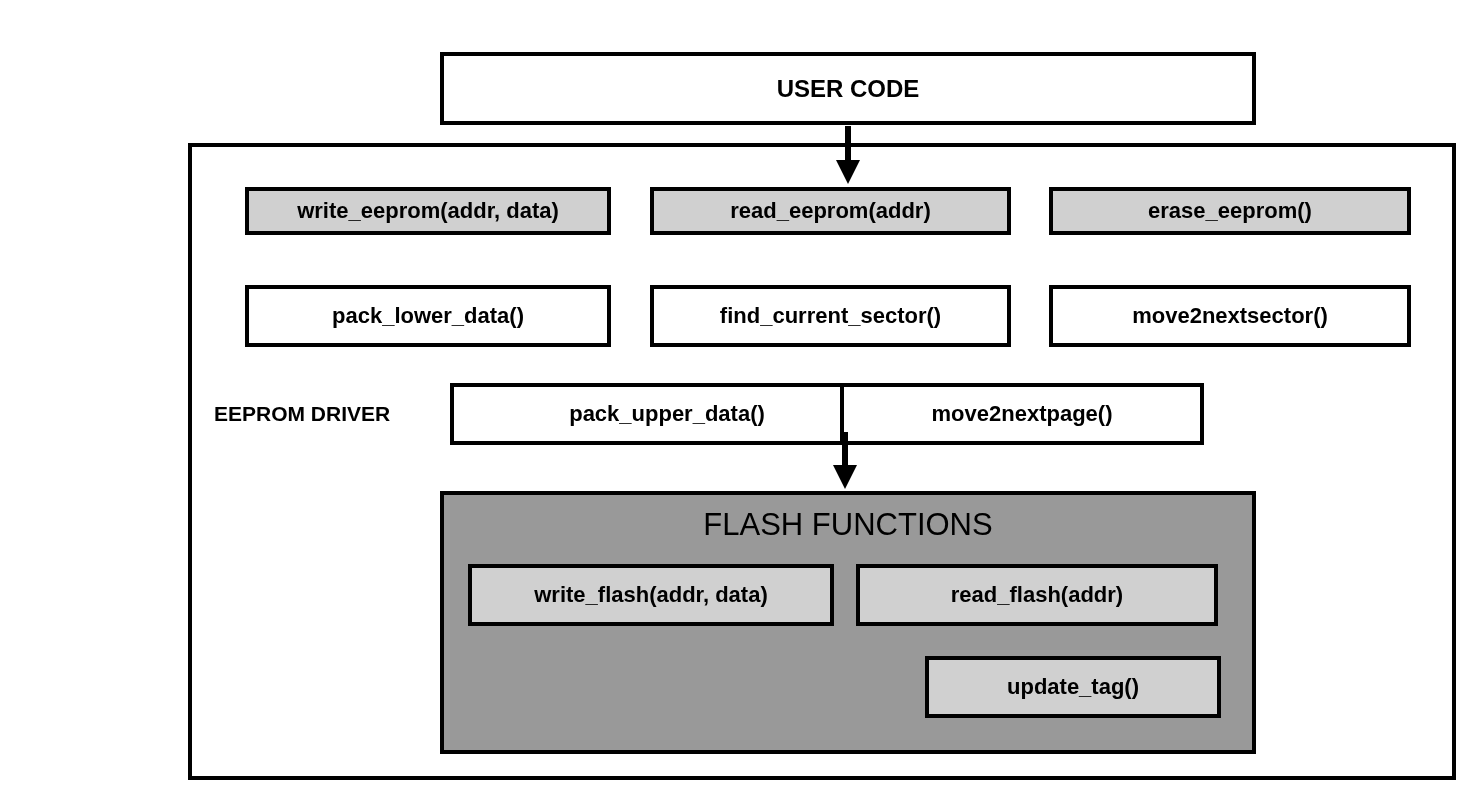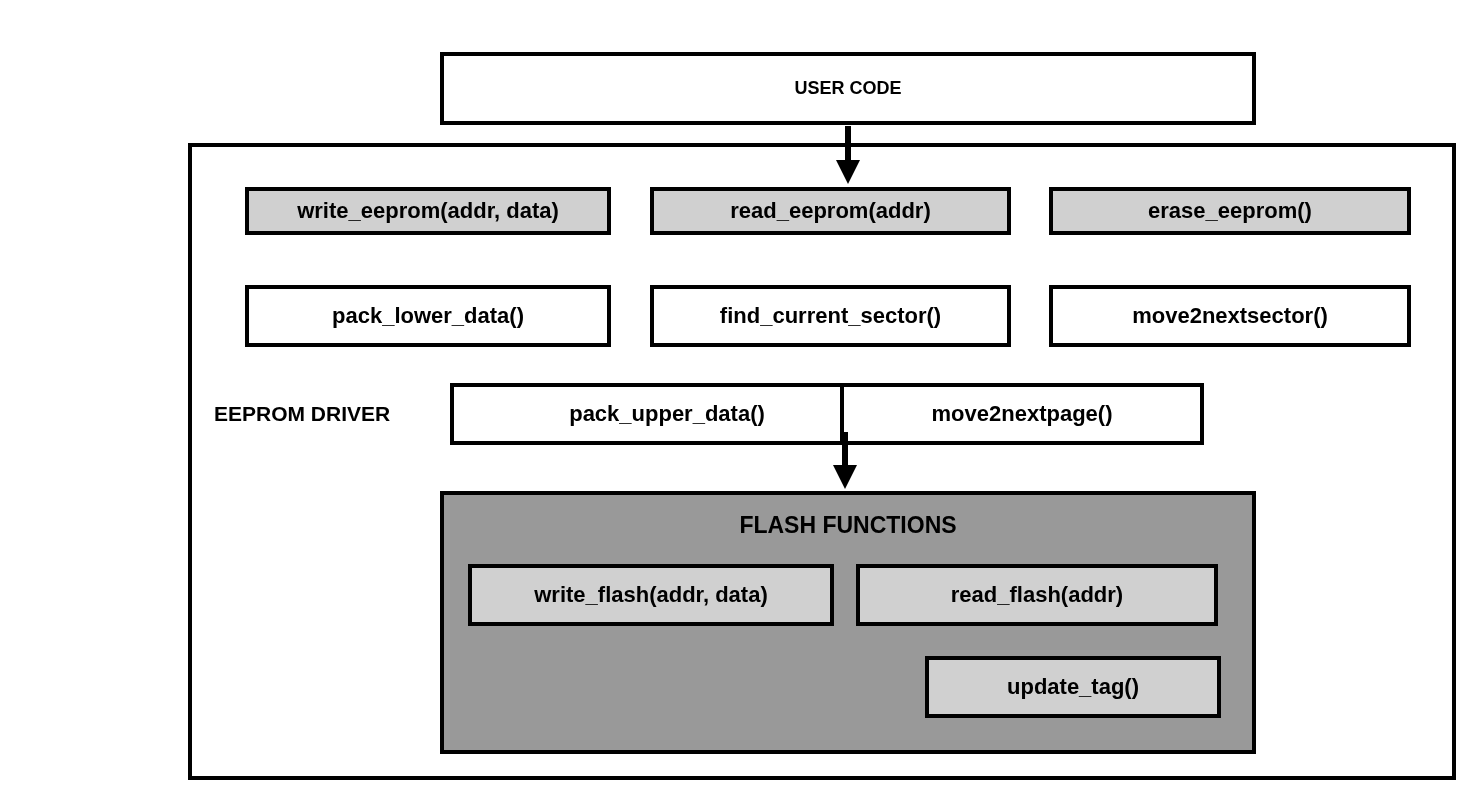--- a/index.html
+++ b/index.html
@@ -32,21 +32,21 @@
     font-weight: bold;
     font-size: 22px;
     text-align: center;
     white-space: nowrap;
   }
   .gray-box  { background: var(--light-box-fill); }
   .white-box { background: var(--white-box-fill); }
   .user-code-box {
     left: 440px; top: 52px; width: 816px; height: 73px;
     background: var(--white-box-fill);
-    font-size: 18px;
+    font-size: 24px;
   }
   .outer-box {
     position: absolute;
     left: 188px; top: 143px; width: 1268px; height: 637px;
     border: 4px solid var(--border);
     background: var(--background);
   }
   
   .r1 { top: 187px; height: 48px; }
   .r2 { top: 285px; height: 62px; }
@@ -65,21 +65,21 @@
   .flash-box {
     position: absolute;
     left: 440px; top: 491px; width: 816px; height: 263px;
     border: 4px solid var(--border);
     background: var(--flash-box-fill);
   }
   .flash-title {
     position: absolute;
     left: 440px; top: 505px; width: 816px; height: 40px;
     display: flex; align-items: center; justify-content: center;
-    font-weight: bold; font-size: 23px;
+    font-weight: normal; font-size: 31px;
   }
   .flash-r1 { top: 564px; height: 62px; }
   .flash-r2 { top: 656px; height: 62px; }
   .write-flash { left: 468px; width: 366px; }
   .read-flash  { left: 856px; width: 362px; }
   .erase-flash { left: 463px; width: 392px; }
   .update-tag  { left: 925px; width: 296px; }
   .arrow-layer {
     position: absolute;
     left: 0; top: 0; width: 1478px; height: 796px;

